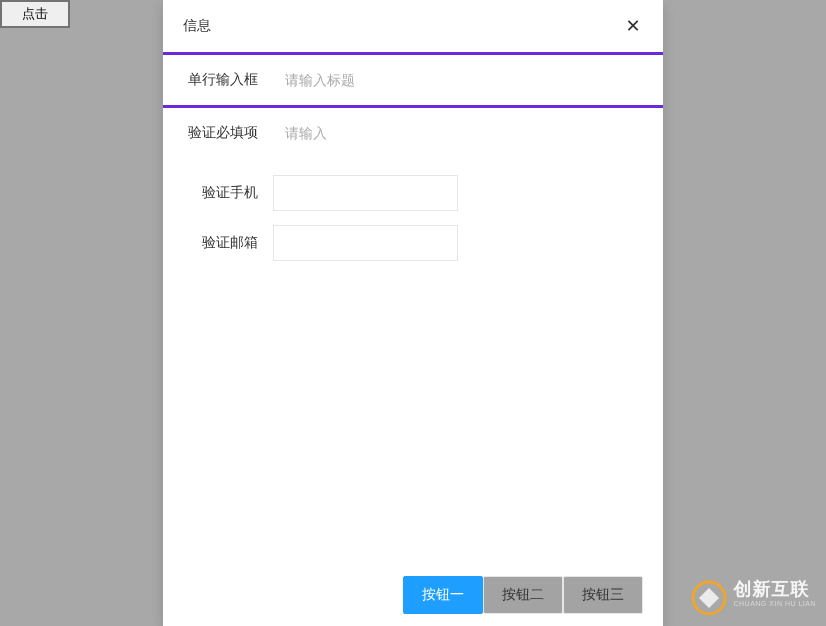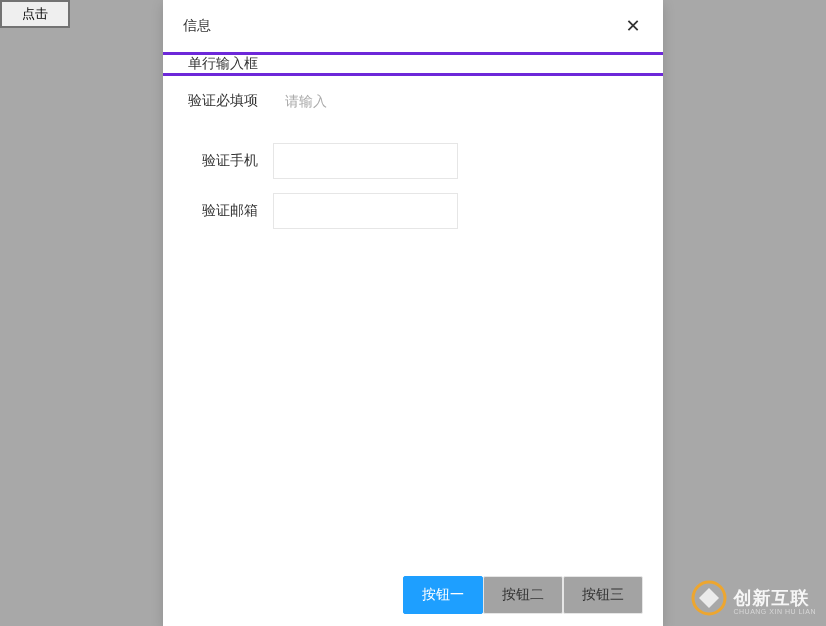--- a/index.html
+++ b/index.html
@@ -129,21 +129,21 @@
     .btn-primary {
       background: #1E9FFF;
       border-color: #1E9FFF;
       color: #fff;
     }
     .logo-watermark {
       position: absolute;
       bottom: 10px;
       right: 10px;
       display: flex;
-      align-items: flex-end;
+      align-items: flex-start;
       gap: 6px;
       color: #fff;
       opacity: 0.9;
     }
     .logo-icon {
       width: 36px;
       height: 36px;
     }
     .logo-text {
       display: flex;
@@ -171,20 +171,21 @@
 
 <div class="modal-overlay">
   <div class="modal">
     <div class="modal-header">
       <span>信息</span>
       <span class="modal-close">✕</span>
     </div>
     <div class="modal-body">
       <div class="form-row">
         <span class="form-label">单行输入框</span>
+        <input class="form-input-full" type="text" placeholder="请输入标题" style="">
       </div>
       <div class="form-row">
         <span class="form-label">验证必填项</span>
         <input class="form-input-full" type="text" placeholder="请输入" style="">
       </div>
       <div class="compact-section">
         <div class="form-row-compact">
           <span class="form-label-compact">验证手机</span>
           <input class="form-input-compact" type="text" style="">
         </div>

